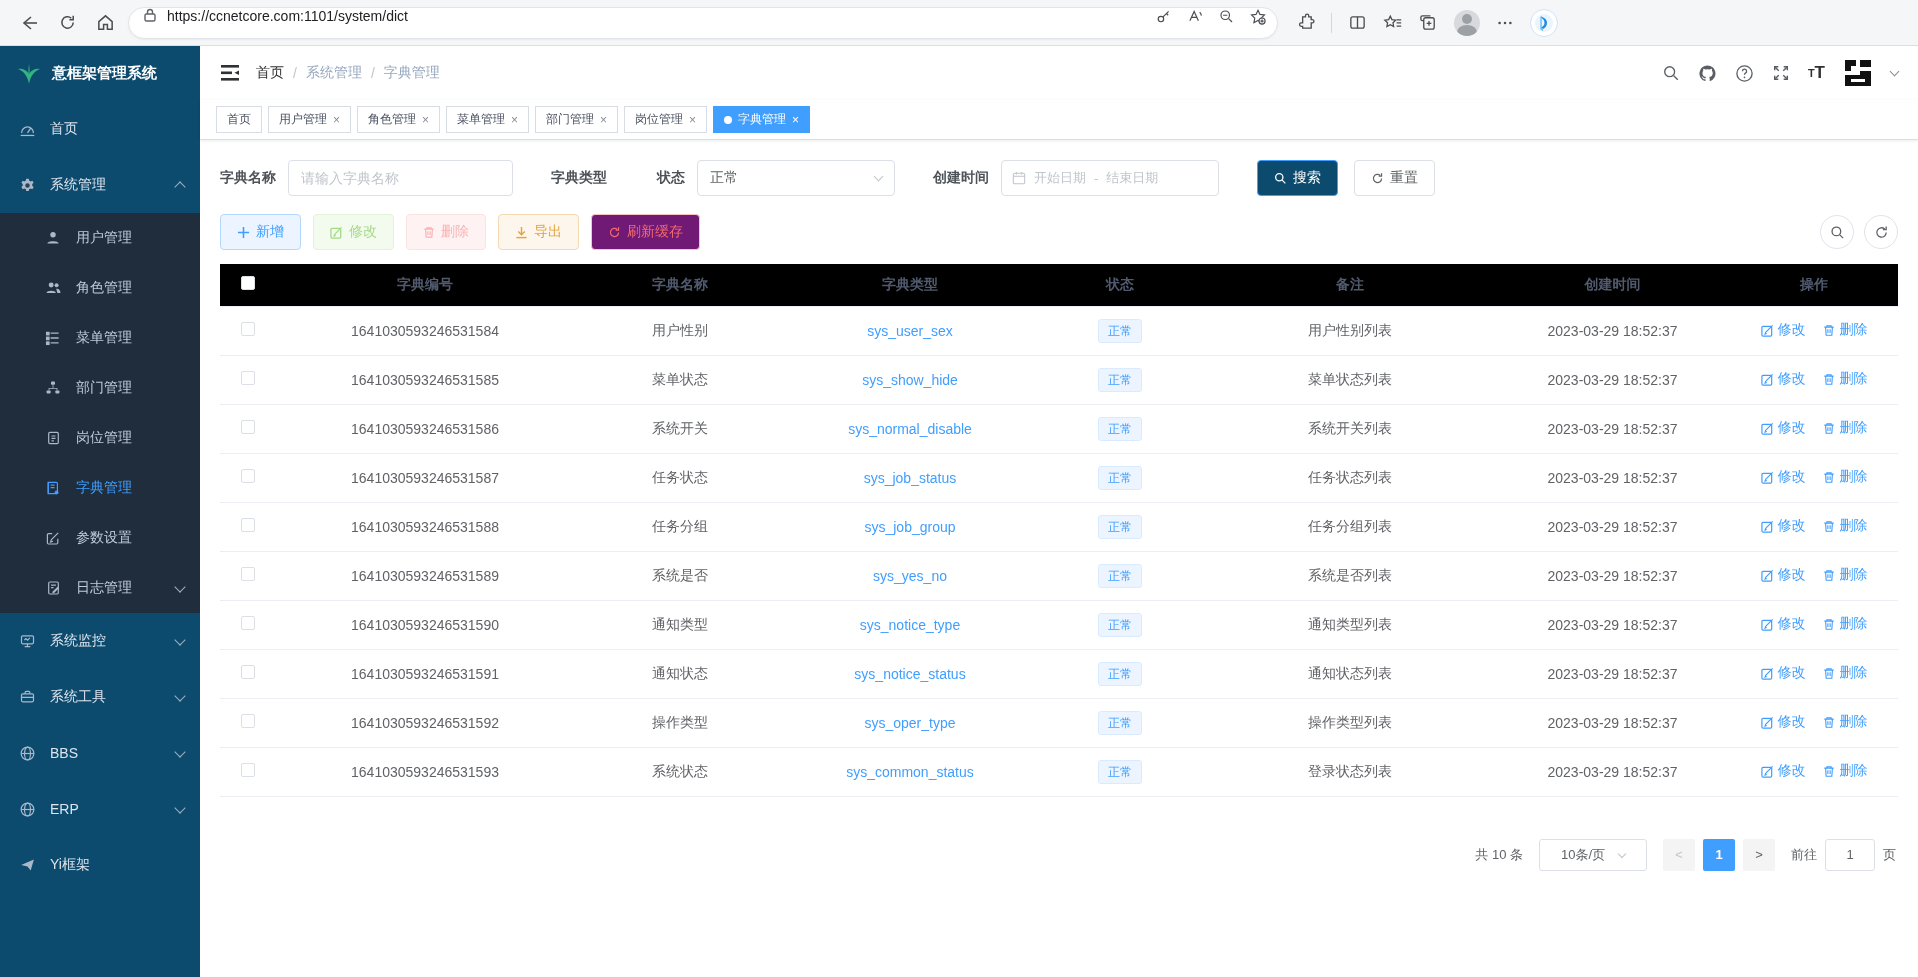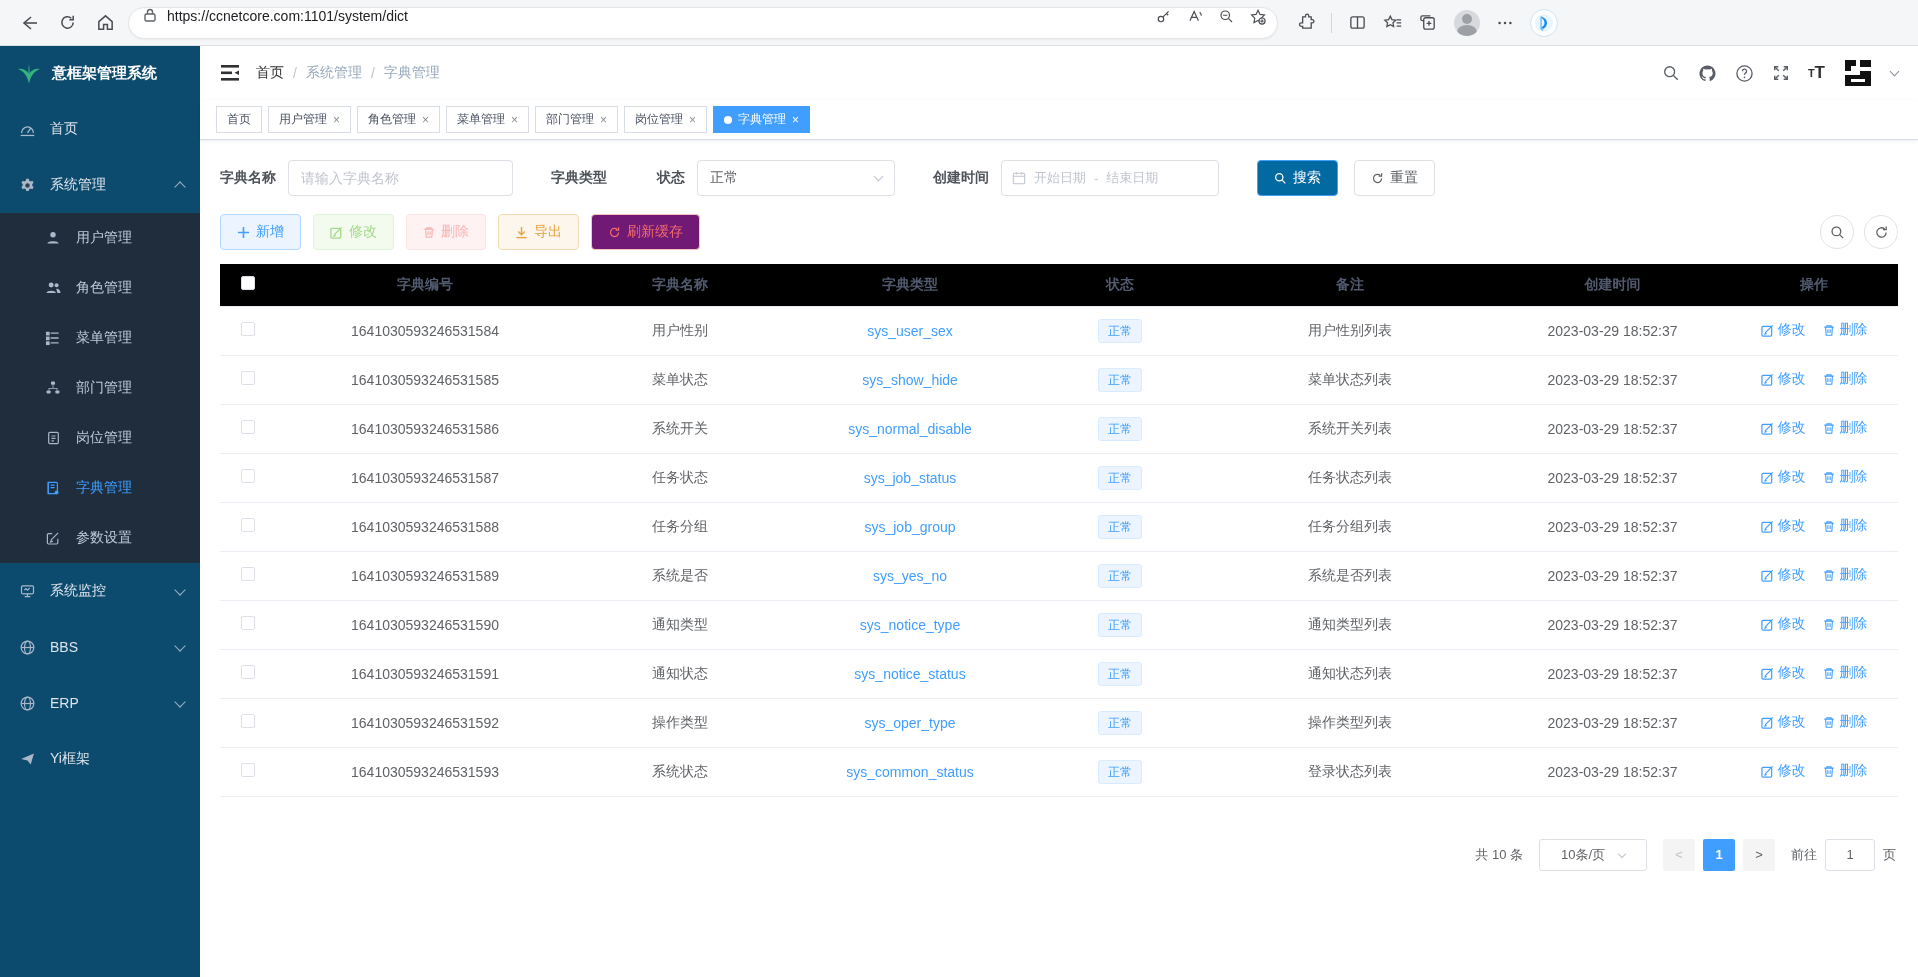--- a/index.html
+++ b/index.html
@@ -77,21 +77,21 @@
   .f-input::placeholder { color:#c0c4cc; }
   .select-box { width:198px; height:36px; border:1px solid #dcdfe6; border-radius:4px; display:flex;
     align-items:center; padding:0 12px; font-size:14px; color:#606266; cursor:pointer; position:relative; }
   .select-box .chev2 { position:absolute; right:12px; width:7px; height:7px; border-right:1.2px solid #c0c4cc;
     border-bottom:1.2px solid #c0c4cc; transform:rotate(45deg); margin-top:-3px; }
   .date-range { width:218px; height:36px; border:1px solid #dcdfe6; border-radius:4px; display:flex;
     align-items:center; gap:8px; padding:0 10px; font-size:13px; color:#c0c4cc; }
   .btn { height:36px; border-radius:4px; border:1px solid #dcdfe6; background:#fff; color:#606266;
     font-size:14px; padding:0 16px; display:inline-flex; align-items:center; gap:6px; cursor:pointer;
     font-family:inherit; white-space:nowrap; }
-  .btn.primary { background:#0369a1; border-color:#409eff; color:#fff; }
+  .btn.primary { background:#0c4a6e; border-color:#409eff; color:#fff; }
 
   
   .toolbar { display:flex; align-items:center; margin-top:18px; }
   .toolbar .btn { margin-right:12px; }
   .btn.plain-blue   { background:#ecf5ff; border-color:#b3d8ff; color:#409eff; }
   .btn.plain-green  { background:#f3faee; border-color:#e1f3d8; color:#a4da88; }
   .btn.plain-red-dis{ background:#fef2f2; border-color:#fde2e2; color:#f8b4b4; }
   .btn.plain-orange { background:#fdf6ec; border-color:#f5dab1; color:#e6a23c; }
   .btn.plain-red    { background:#701a75; border-color:#fbc4c4; color:#f56c6c; }
   .toolbar-right { margin-left:auto; display:flex; gap:10px; }
@@ -330,31 +330,52 @@
       </div>
       <div class="menu-item">
         <span class="mi-icon">
           <svg width="16" height="16" viewBox="0 0 20 20" fill="none" stroke="currentColor" stroke-width="1.5">
               <path d="M16 11 v5 a1.5 1.5 0 0 1 -1.5 1.5 h-10 A1.5 1.5 0 0 1 3 16 V6 a1.5 1.5 0 0 1 1.5 -1.5 H9"></path>
               <path d="M8 12 l8.5-8.5 M8 12 l-1 3 3-1"></path>
             </svg>
         </span>
         <span>参数设置</span>
       </div>
+      <div class="menu-item">
+        <span class="mi-icon">
+          <svg width="15" height="16" viewBox="0 0 18 20" fill="none" stroke="currentColor" stroke-width="1.5">
+              <rect x="3" y="2.5" width="12" height="15" rx="1.5"></rect>
+              <path d="M6 6.5 h6 M6 9.5 h3"></path>
+              <path d="M8 14.5 l6-6 1.8 1.8 -6 6 -2.3.5 Z" fill="currentColor" stroke="none"></path>
+            </svg>
+        </span>
+        <span>日志管理</span>
+        <span class="chev down"></span>
+      </div>
     </div>
 
     <div class="menu-item">
       <span class="mi-icon">
         <svg width="17" height="16" viewBox="0 0 20 20" fill="none" stroke="currentColor" stroke-width="1.5">
             <rect x="2.5" y="3.5" width="15" height="10" rx="1.5"></rect>
             <path d="M10 13.5 v3 M6.5 17 h7"></path>
             <path d="M6 9 l2-2 2 2 3-3" stroke-width="1.3"></path>
           </svg>
       </span>
       <span>系统监控</span>
+      <span class="chev down"></span>
+    </div>
+    <div class="menu-item">
+      <span class="mi-icon">
+        <svg width="17" height="16" viewBox="0 0 20 20" fill="none" stroke="currentColor" stroke-width="1.5">
+            <rect x="2.5" y="6" width="15" height="10" rx="1.5"></rect>
+            <path d="M7 6 V4.5 a1.5 1.5 0 0 1 1.5-1.5 h3 A1.5 1.5 0 0 1 13 4.5 V6 M2.5 10.5 h15"></path>
+          </svg>
+      </span>
+      <span>系统工具</span>
       <span class="chev down"></span>
     </div>
     <div class="menu-item">
       <span class="mi-icon">
         <svg width="17" height="17" viewBox="0 0 20 20" fill="none" stroke="currentColor" stroke-width="1.4">
             <circle cx="10" cy="10" r="7.5"></circle>
             <ellipse cx="10" cy="10" rx="3.5" ry="7.5"></ellipse>
             <path d="M2.5 10 h15"></path>
           </svg>
       </span>

